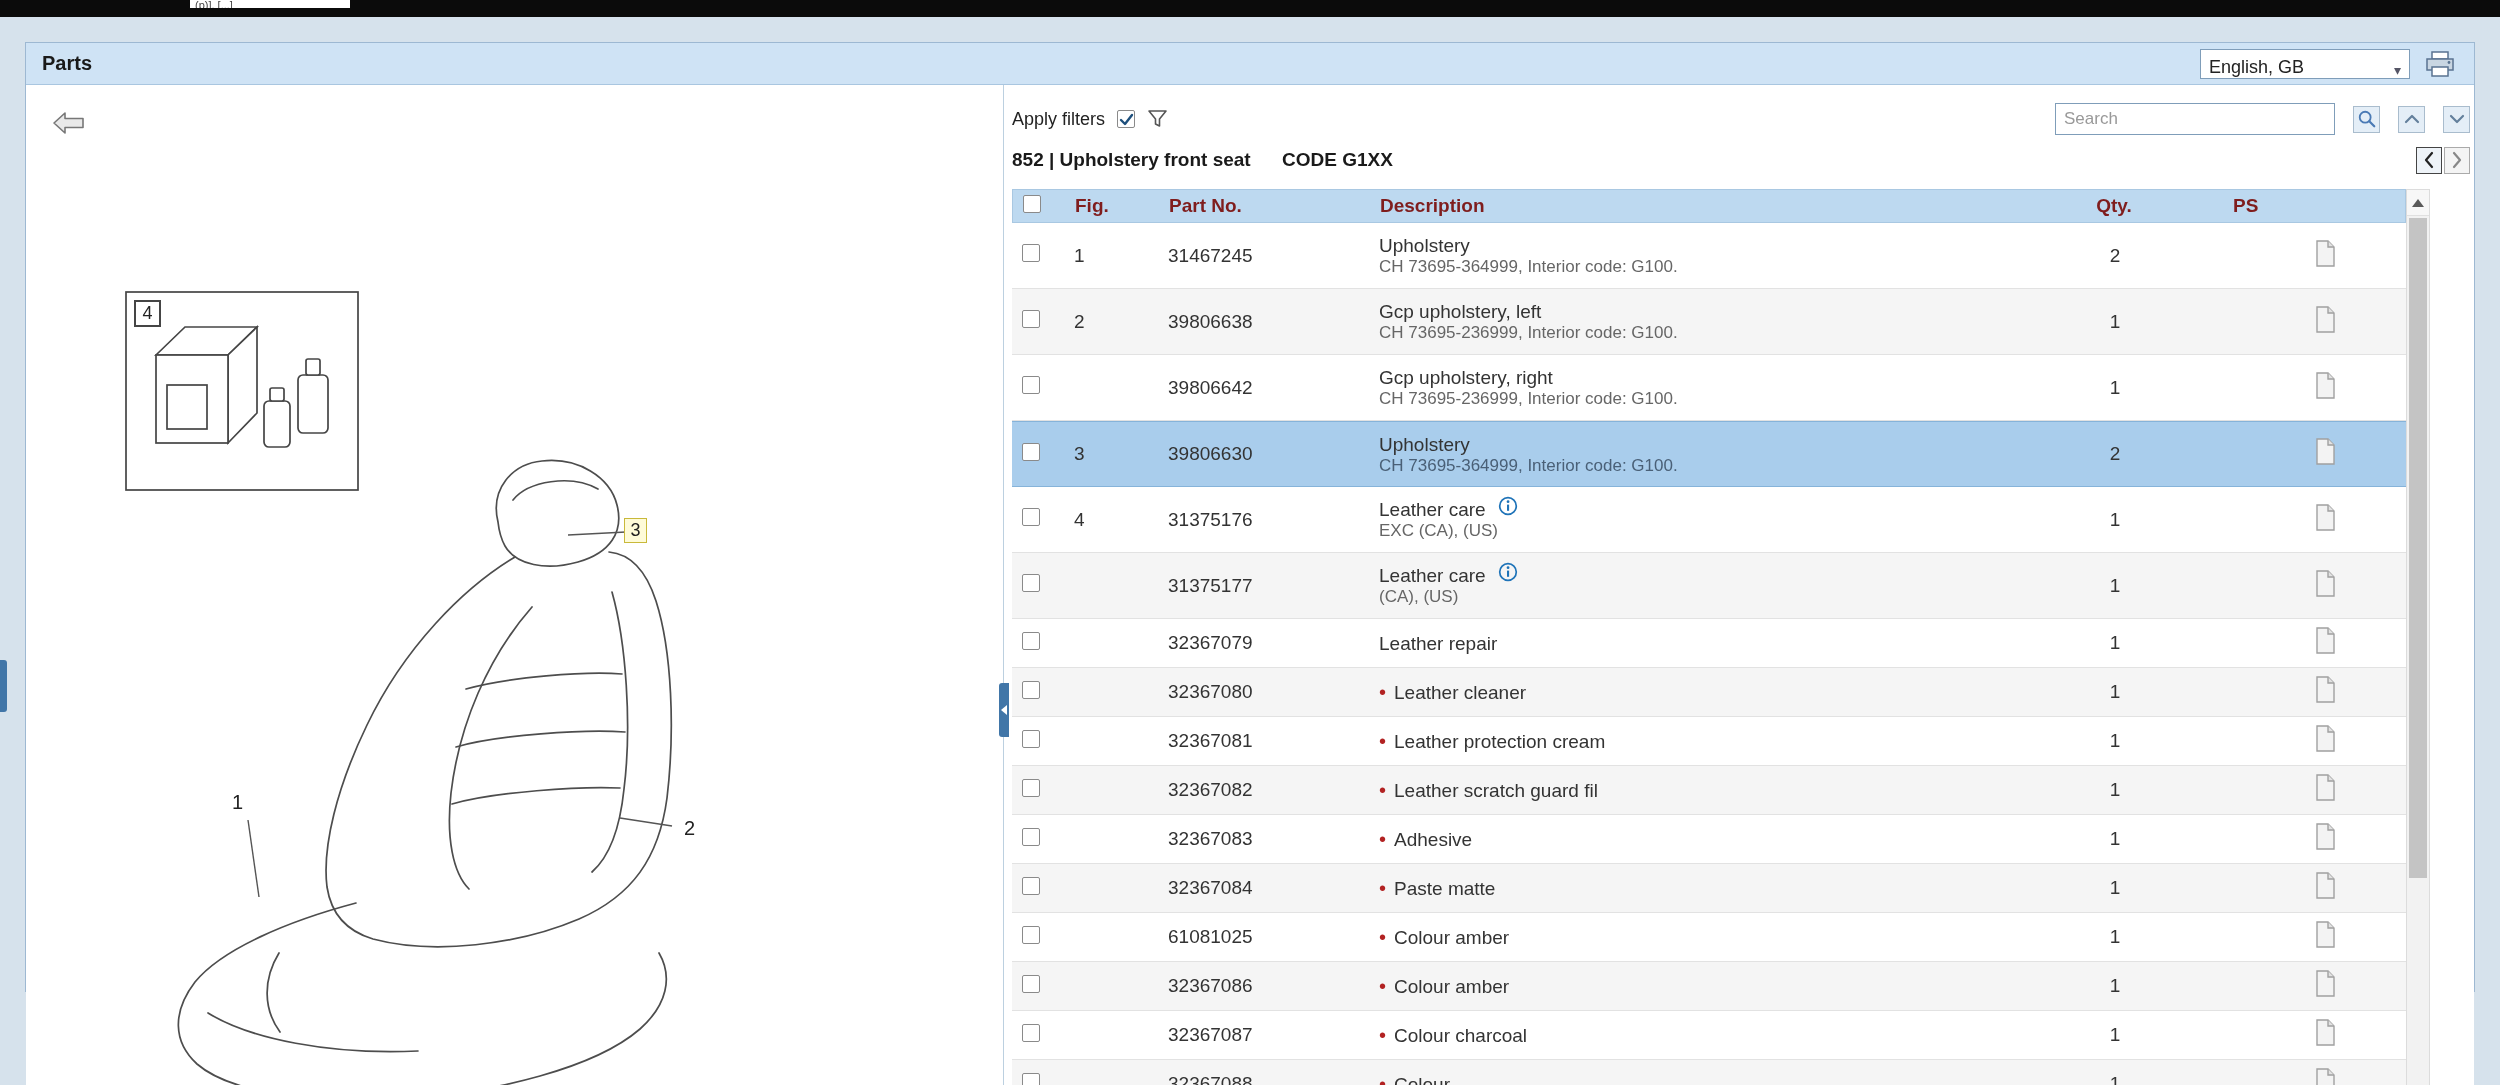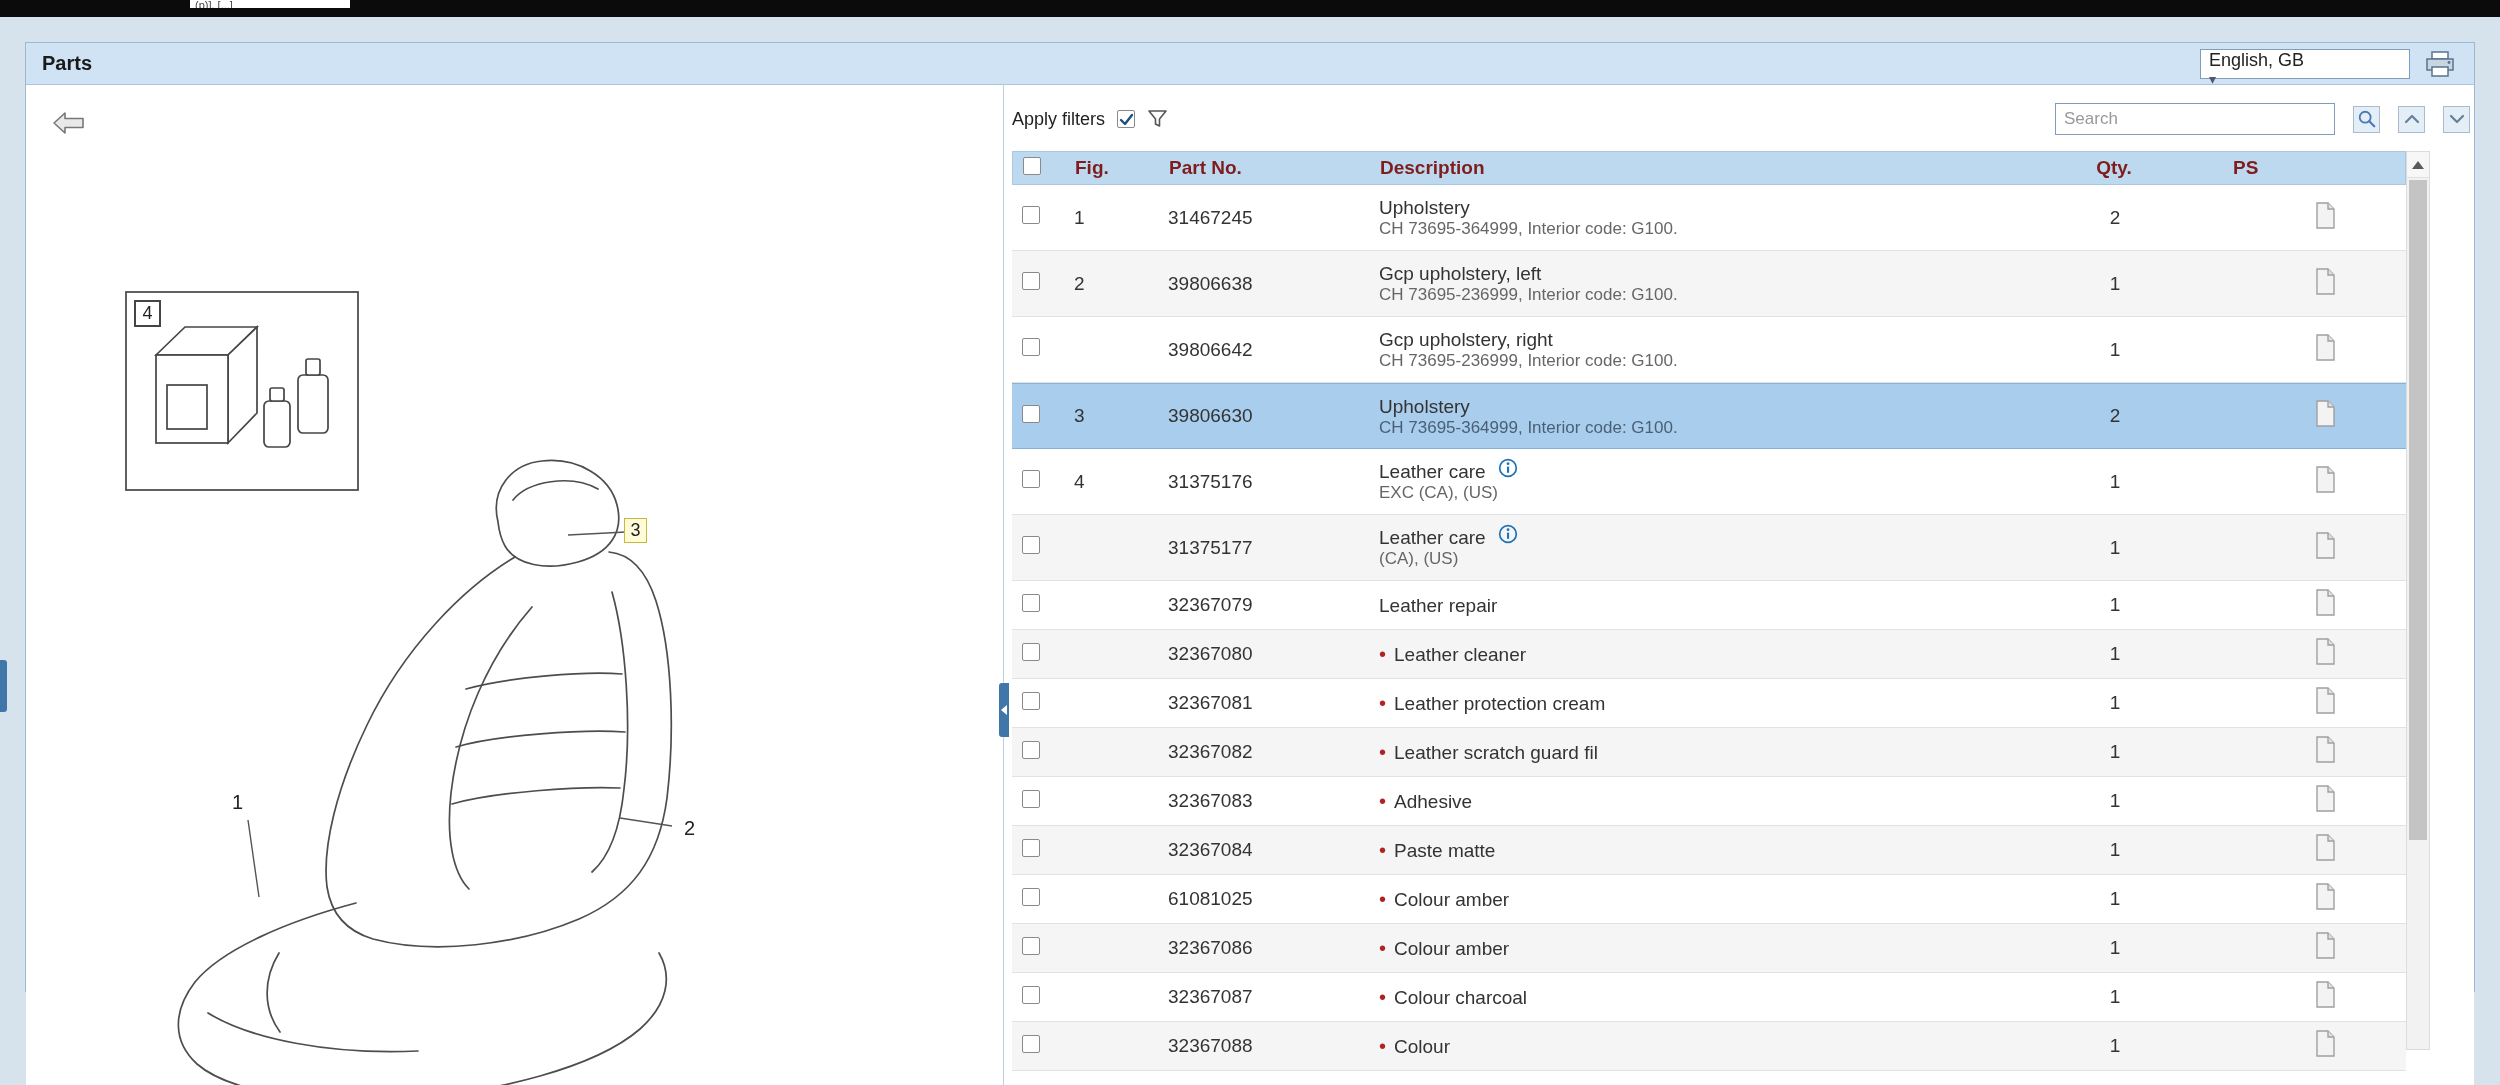--- a/index.html
+++ b/index.html
@@ -12,21 +12,21 @@
               overflow: hidden; font-size: 11px; line-height: 11px; color: #444; padding: 0 5px; }
 
   
   .panel { position: absolute; left: 25px; top: 42px; width: 2450px; height: 950px;
            background: #fff; border: 1px solid #9db8d2; }
   .panel-header { height: 42px; background: #cfe3f5; border-bottom: 1px solid #a9c6e0;
                   display: flex; align-items: center; padding: 0 18px 0 16px; }
   .panel-title { font-weight: bold; font-size: 20px; color: #1a1a1a; }
   .ph-spacer { flex: 1; }
   .lang-select { width: 210px; height: 30px; background: #fff; border: 1px solid #7f9db9;
-                 display: flex; align-items: flex-start; font-size: 18px; color: #222; padding: 0 8px; cursor: default; flex-direction: column; }
+                 display: flex; align-items: flex-end; font-size: 18px; color: #222; padding: 0 8px; cursor: default; }
   .lang-select .lbl { flex: 1; }
   .lang-caret { font-size: 14px; color: #556; }
   .printer-btn { margin-left: 14px; display: flex; align-items: center; cursor: pointer; }
 
   .panel-body { position: relative; display: flex; height: 1000px; }
 
   
   .diagram-pane { width: 978px; position: relative; border-right: 1px solid #bcd0e0; background: #fff; }
   .back-btn { position: absolute; left: 26px; top: 26px; }
   .diagram-svg { position: absolute; left: 0; top: 0; }
@@ -212,20 +212,38 @@
               </svg>
             </span>
             <span class="sq-btn">
               <svg width="16" height="12" viewBox="0 0 16 12">
                 <polyline points="2,3 8,9 14,3" fill="none" stroke="#64809c" stroke-width="2.2" stroke-linecap="round" stroke-linejoin="round"></polyline>
               </svg>
             </span>
           </div>
         </div>
 
+        <div class="title-row">
+          <div class="section-title">
+            <span>852  |  Upholstery front seat</span>
+            <span class="code">CODE G1XX</span>
+          </div>
+          <div class="nav-cluster">
+            <span class="nav-btn nav-prev">
+              <svg width="14" height="18" viewBox="0 0 14 18">
+                <polyline points="10,2 4,9 10,16" fill="none" stroke="#222" stroke-width="2.2" stroke-linecap="round" stroke-linejoin="round"></polyline>
+              </svg>
+            </span>
+            <span class="nav-btn nav-next">
+              <svg width="14" height="18" viewBox="0 0 14 18">
+                <polyline points="4,2 10,9 4,16" fill="none" stroke="#888" stroke-width="2.2" stroke-linecap="round" stroke-linejoin="round"></polyline>
+              </svg>
+            </span>
+          </div>
+        </div>
 
         <div class="table-outer">
           <div class="ptable">
             <div class="t-header">
               <div class="c-cb"><span class="cb"></span></div>
               <div class="h-fig">Fig.</div>
               <div class="h-part">Part No.</div>
               <div class="h-desc">Description</div>
               <div class="h-qty">Qty.</div>
               <div class="h-ps">PS</div>

